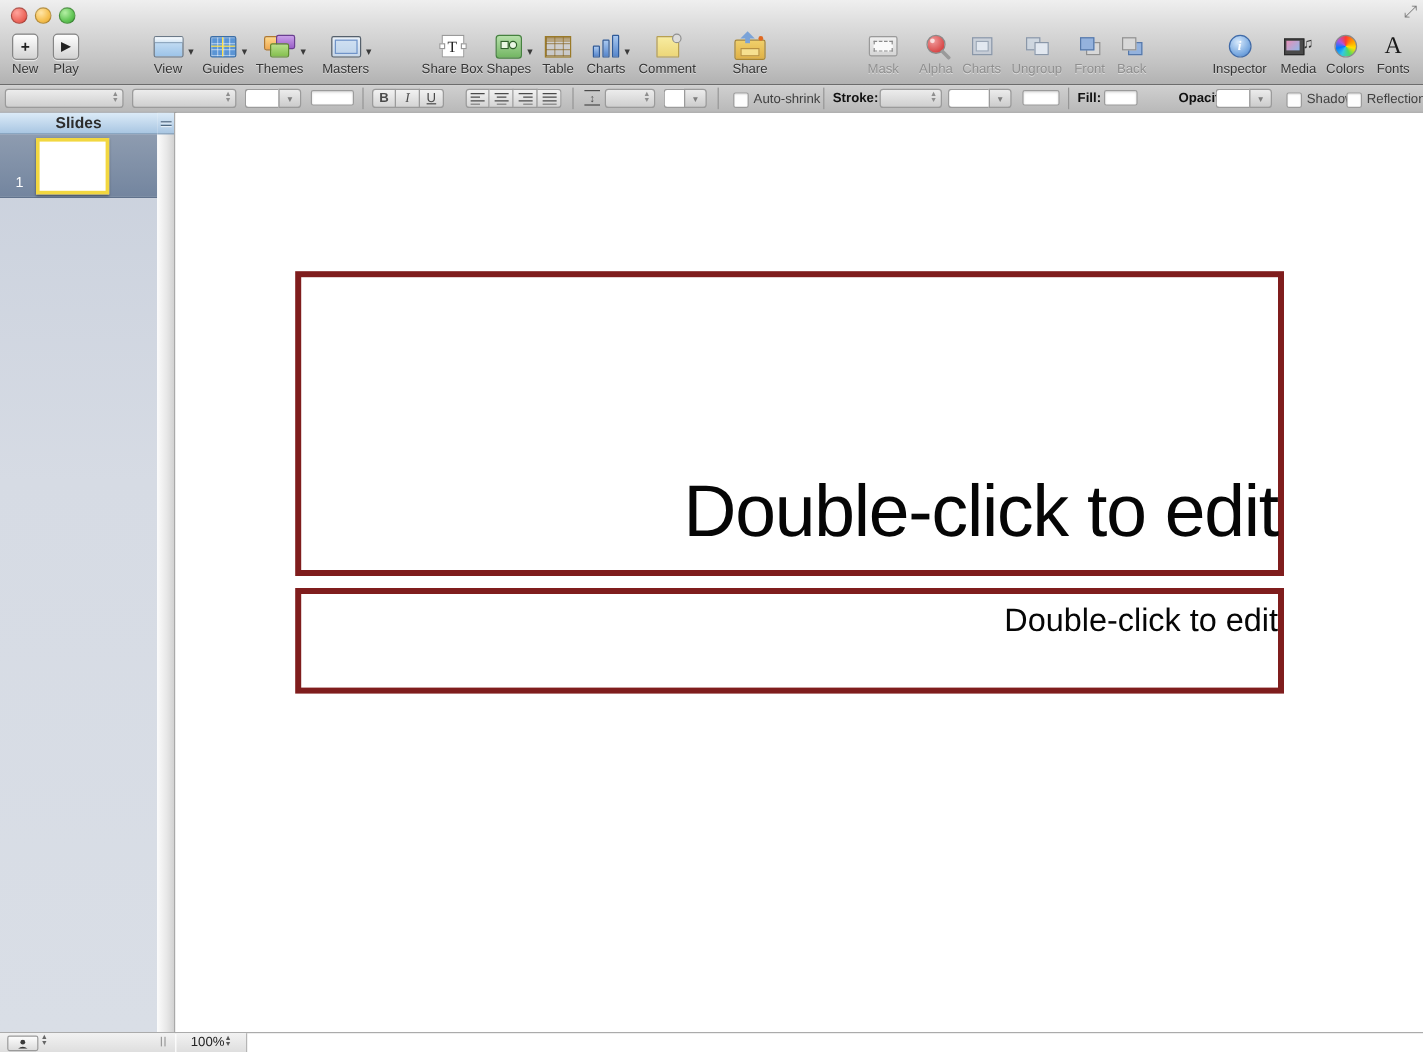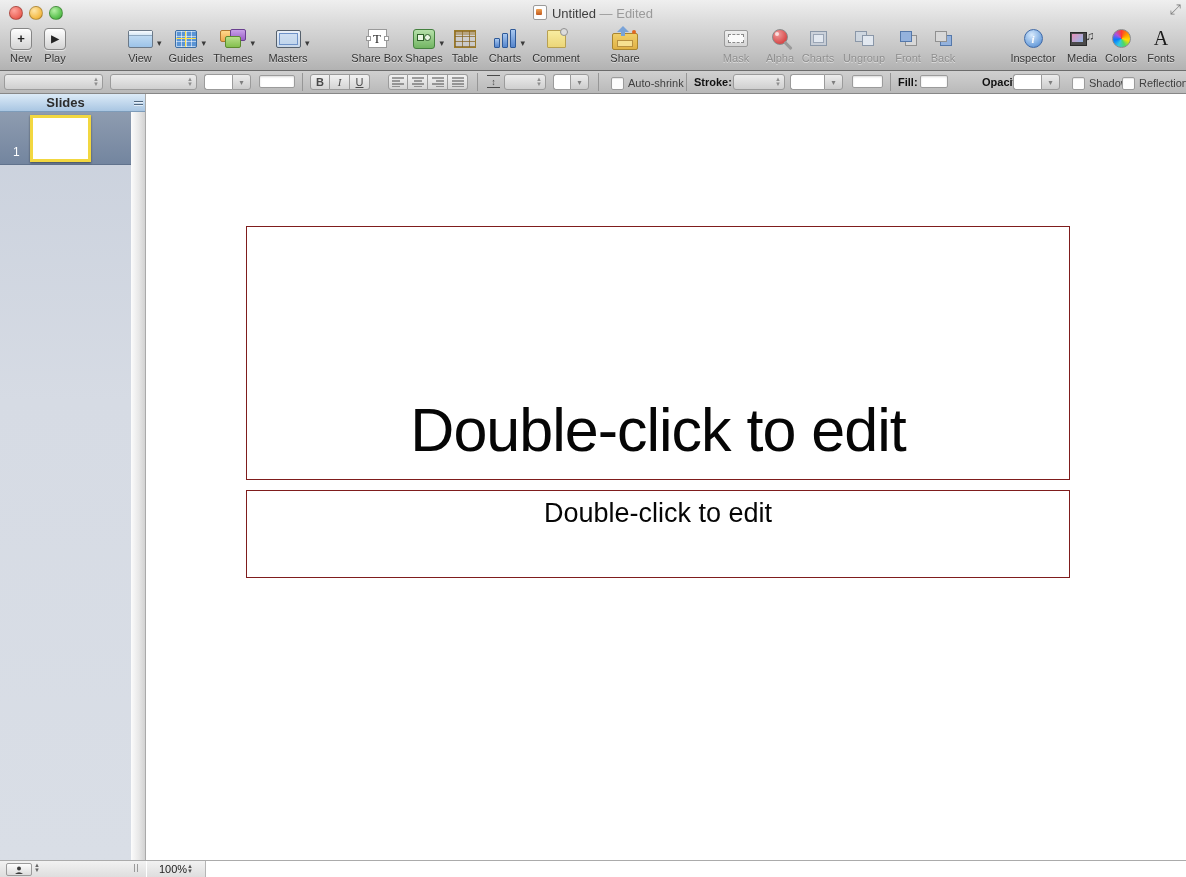--- a/index.html
+++ b/index.html
@@ -153,21 +153,21 @@
   .slide-num{position:absolute;left:13px;bottom:5px;color:#fff;font-size:12px;}
   .slide-thumb{position:absolute;left:30px;top:3px;width:55px;height:41px;background:#fff;
       border:3px solid #f2d740;box-shadow:0 1px 2px rgba(0,0,0,.45);}
   .splitter{position:absolute;top:94px;left:131px;width:15px;bottom:16px;
       background:linear-gradient(90deg,#fcfcfc,#e8e8e8 55%,#d2d2d2);border-right:1px solid #a9a9a9;box-sizing:border-box;}
   .splitter-grip{height:17px;background:linear-gradient(#dcebf8,#a9c6e2);border-bottom:1px solid #7d9cba;
       display:flex;flex-direction:column;align-items:center;justify-content:center;gap:2px;}
   .splitter-grip i{display:block;width:9px;height:1px;background:#51687f;box-shadow:0 1px 0 rgba(255,255,255,.6);}
 
   .canvas{position:absolute;top:94px;left:147px;right:0;bottom:16px;background:#fff;}
-  .txt-box{position:absolute;border:1px solid #7f1d1d;box-sizing:border-box;display:flex;justify-content:center;}
+  .txt-box{position:absolute;border:5px solid #7f1d1d;box-sizing:border-box;display:flex;justify-content:flex-end;}
   .title-box{left:99px;top:132px;width:824px;height:254px;align-items:flex-end;}
   .title-box .ph{font-size:61px;color:#060606;letter-spacing:-1px;padding-bottom:14px;white-space:nowrap;}
   .body-box{left:99px;top:396px;width:824px;height:88px;align-items:flex-start;}
   .body-box .ph{font-size:27px;color:#060606;padding-top:7px;white-space:nowrap;}
 
   
   .statusbar{position:absolute;left:0;right:0;bottom:0;height:16px;background:#fff;border-top:1px solid #ababab;}
   .sb-left{position:absolute;left:0;top:0;bottom:0;width:146px;background:linear-gradient(#f2f2f2,#dedede);}
   .sb-notes-btn{position:absolute;left:6px;top:2px;width:24px;height:11px;border:1px solid #9b9b9b;border-radius:2px;
       background:linear-gradient(#fdfdfd,#dcdcdc);display:flex;align-items:center;justify-content:center;}
@@ -179,24 +179,20 @@
   .sb-zoom .zl{font-size:11px;color:#222;}
   .sb-zoom .stepper{color:#555;}
 </style>
 </head>
 <body>
 
 <div class="chrome">
   <span class="tl red"></span>
   <span class="tl yellow"></span>
   <span class="tl green"></span>
-  <div class="win-title">
-    <span class="doc-ic"></span><span>Untitled</span>
-    <span class="edited">— Edited</span>
-  </div>
   <span class="expand">⤢</span>
 
   <div class="tb-item" style="left:21px">
     <div class="ic">
         <div class="i-new">
           <span>+</span>
         </div>
       </div>
     <div class="tb-label">New</div>
   </div>

